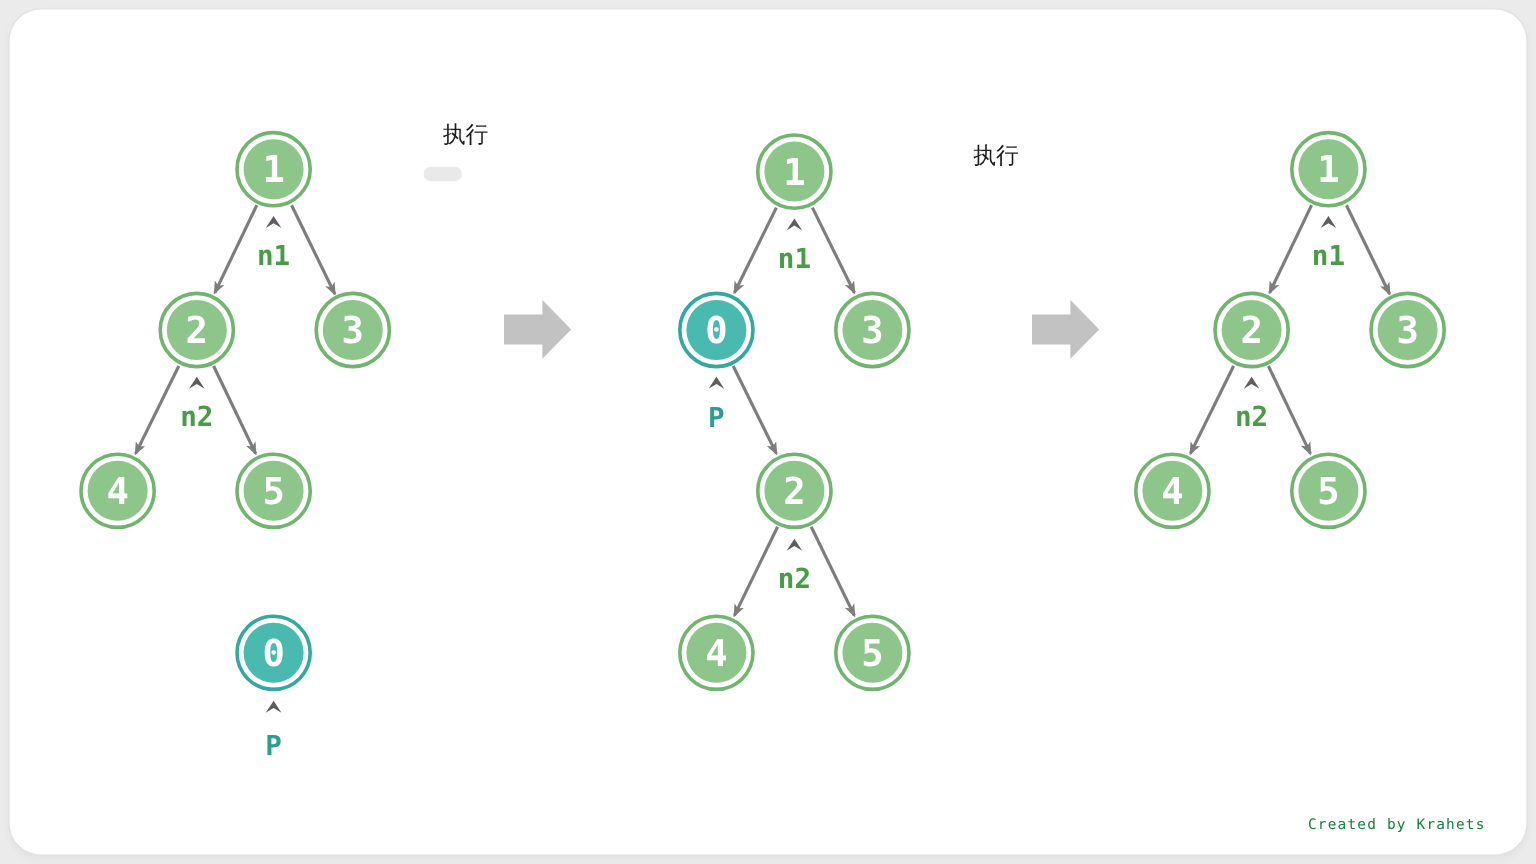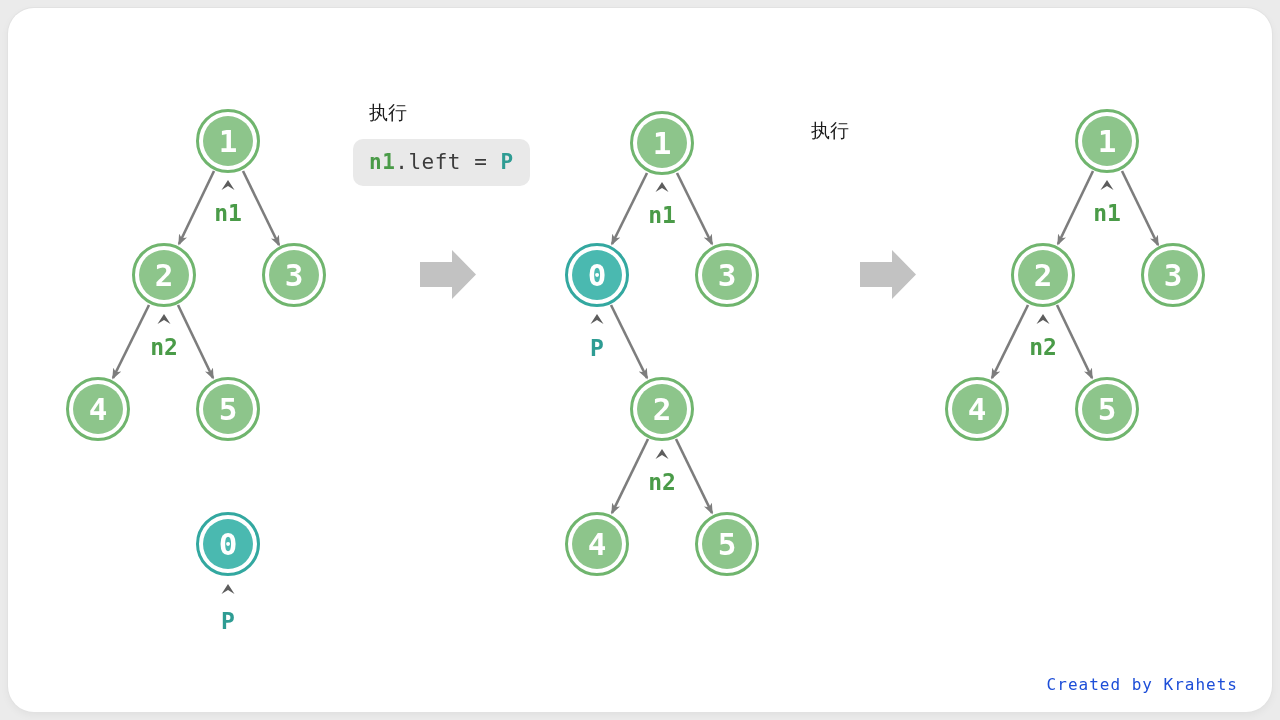--- a/index.html
+++ b/index.html
@@ -49,21 +49,21 @@
     font-size:21px;line-height:35px;color:#3c3c3c;
     letter-spacing:.5px;
   }
   .tok{white-space:pre;}
   .tok.green{color:#4a9b48;font-weight:bold;}
   .tok.teal{color:#2e9c93;font-weight:bold;}
 
   .watermark{
     position:absolute;right:42px;bottom:26px;
     font-family:"DejaVu Sans Mono",monospace;
-    font-size:16px;color:#1d4ed8;letter-spacing:1px;
+    font-size:12px;color:#15803d;letter-spacing:1px;
   }
 </style>
 </head>
 <body>
 
 <div class="stage">
   <div class="card"></div>
 
   <svg class="diagram" width="1280" height="720" viewBox="0 0 1280 720">
     <defs>
@@ -202,21 +202,20 @@
       <path class="caret" d="M1107 180 L1113.5 190 L1107 186 L1100.5 190 Z"></path>
       <text class="ptr" x="1107" y="221">n1</text>
       <path class="caret" d="M1043 314 L1049.5 324 L1043 320 L1036.5 324 Z"></path>
       <text class="ptr" x="1043" y="355">n2</text>
     </g>
   </svg>
 
   <div class="exec-panel" style="left:353px;top:99px;">
     <div class="exec-label">执行</div>
     <div class="code-box">
-      <div class="code-line"><span class="tok green">n1</span><span class="tok plain">.left = </span><span class="tok teal">P</span></div>
     </div>
   </div>
 
   <div class="exec-panel" style="left:795px;top:117px;">
     <div class="exec-label">执行</div>
   </div>
 
   <div class="watermark">Created by Krahets</div>
 </div>
 

